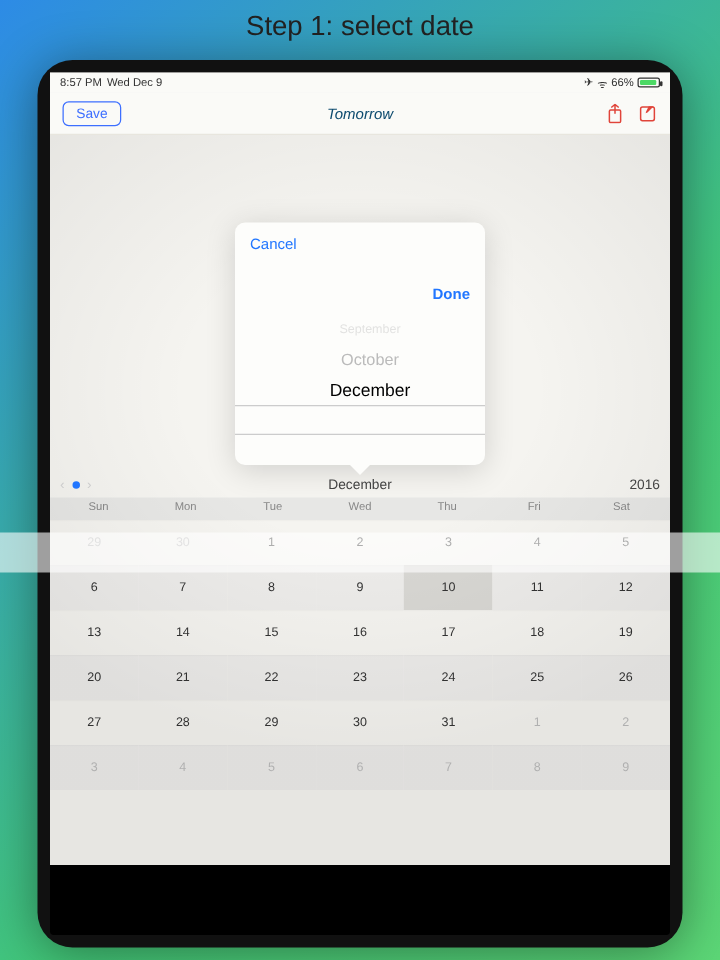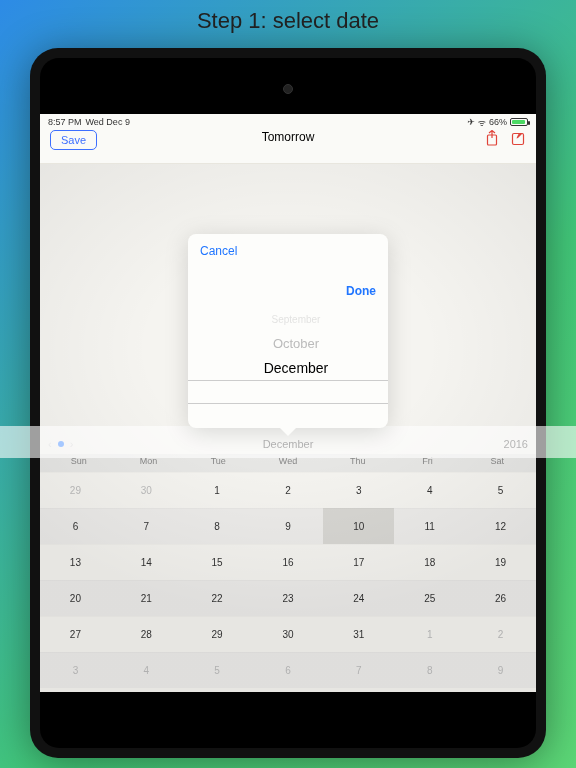--- a/index.html
+++ b/index.html
@@ -32,25 +32,24 @@
       top: 48px;
       width: 516px;
       height: 710px;
       background: #111;
       border-radius: 28px;
       padding: 10px;
       box-shadow: 0 4px 40px rgba(0,0,0,0.4);
     }
     .ipad-inner {
       background: #000;
-      border-radius: 19px;
+      border-radius: 3px;
       width: 100%;
       height: 100%;
       position: relative;
-      padding-top: 56px;
     }
     .camera {
       position: absolute;
       top: 26px;
       left: 50%;
       transform: translateX(-50%);
       width: 10px; height: 10px;
       border-radius: 50%;
       background: #222;
       border: 1px solid #333;
@@ -70,41 +69,42 @@
       align-items: center;
       padding: 0 8px;
       color: #333;
       background: #fafaf7;
     }
     .status-left { display: flex; gap: 4px; }
     .status-right { display: flex; gap: 3px; align-items: center; }
     .nav-bar {
       height: 34px;
       display: flex;
-      align-items: flex-start;
+      align-items: center;
       padding: 0 10px;
       background: #fafaf7;
       border-bottom: 1px solid #e8e6de;
       position: relative;
     }
     .save-btn {
       border: 1px solid #3d6fff;
       color: #3d6fff;
       background: transparent;
       border-radius: 5px;
       padding: 3px 10px;
       font-size: 11px;
     }
     .nav-title {
       position: absolute;
       left: 50%;
       transform: translateX(-50%);
-      color: #000000;
+      color: #0c4a6e;
       font-size: 12px;
       font-weight: 500;
+      font-style: italic;
     }
     .nav-right {
       margin-left: auto;
       display: flex;
       gap: 12px;
       align-items: center;
     }
     .icon { display: inline-flex; }
     .radial-bg {
       position: absolute;

